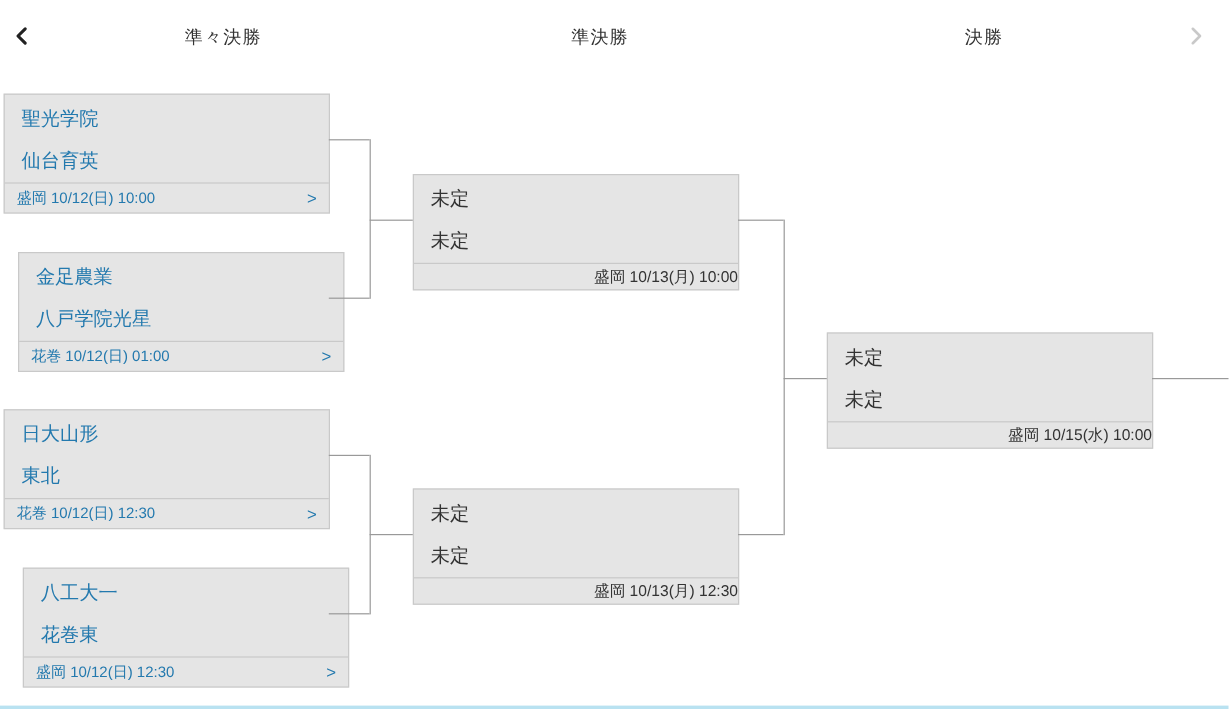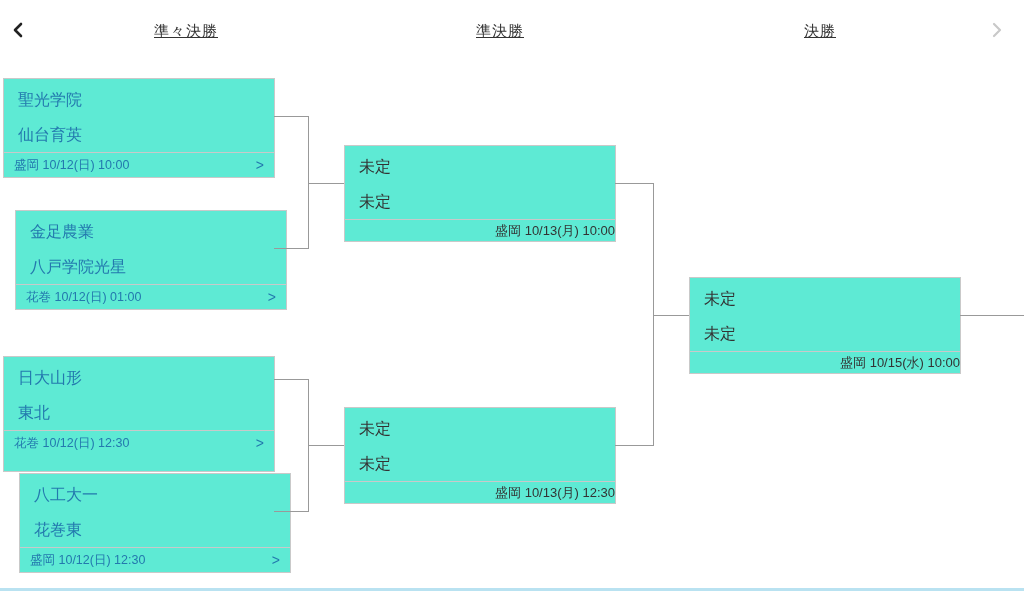--- a/index.html
+++ b/index.html
@@ -10,41 +10,41 @@
     --text-dark:#333333;
     --muted-icon:#c9c9c9;
   }
   *{box-sizing:border-box;}
   html,body{margin:0;padding:0;background:#fff;}
   body{font-family:"Liberation Sans","DejaVu Sans",sans-serif;}
   .stage{position:relative;width:1024px;height:591px;background:#fff;overflow:hidden;}
 
   
   .round-label{position:absolute;top:22px;transform:translateX(-50%);font-size:15px;
-    color:var(--text-dark);white-space:nowrap;letter-spacing:1px;text-decoration:underline;}
+    color:var(--text-dark);white-space:nowrap;letter-spacing:1px;}
   .rl-1{left:186px;} .rl-2{left:500px;} .rl-3{left:820px;}
   .nav-btn{position:absolute;top:20px;width:22px;height:22px;display:flex;
     align-items:center;justify-content:center;cursor:pointer;background:none;border:none;padding:0;}
   .nav-prev{left:7px;} .nav-next{left:986px;}
 
   
-  .match{position:absolute;width:272px;background:#5eead4;border:1px solid var(--box-border);}
+  .match{position:absolute;width:272px;background:#e5e5e5;border:1px solid var(--box-border);}
   .teams{padding-top:3px;}
   .team{height:35px;line-height:35px;padding-left:14px;font-size:16px;white-space:nowrap;}
   .qf .team{color:var(--team-link);cursor:pointer;}
   .tbd .team{color:var(--text-dark);}
   .info{border-top:1px solid var(--box-border);}
   .qf .info{height:25px;display:flex;align-items:center;justify-content:space-between;
     padding:0 10px;font-size:12.5px;color:var(--team-link);cursor:pointer;}
   .tbd .info{height:22px;line-height:22px;text-align:right;font-size:13px;color:var(--text-dark);}
   .detail-chevron{font-size:14px;color:var(--team-link);font-weight:400;}
 
   .qf1{left:3px;top:78px;height:100px;}
   .qf2{left:3px;top:210px;height:100px;margin-left:12px;}
-  .qf3{left:3px;top:356px;height:116px;}
+  .qf3{left:3px;top:341px;height:100px;}
   .qf4{left:3px;top:473px;height:100px;margin-left:16px;}
   .sf1{left:344px;top:145px;height:97px;}
   .sf2{left:344px;top:407px;height:97px;}
   .fin{left:689px;top:277px;height:97px;}
 
   
   .line{position:absolute;background:var(--connector);}
 
   
   .bottom-rule{position:absolute;left:0;top:588px;width:1024px;height:3px;background:var(--bottom-rule);}

